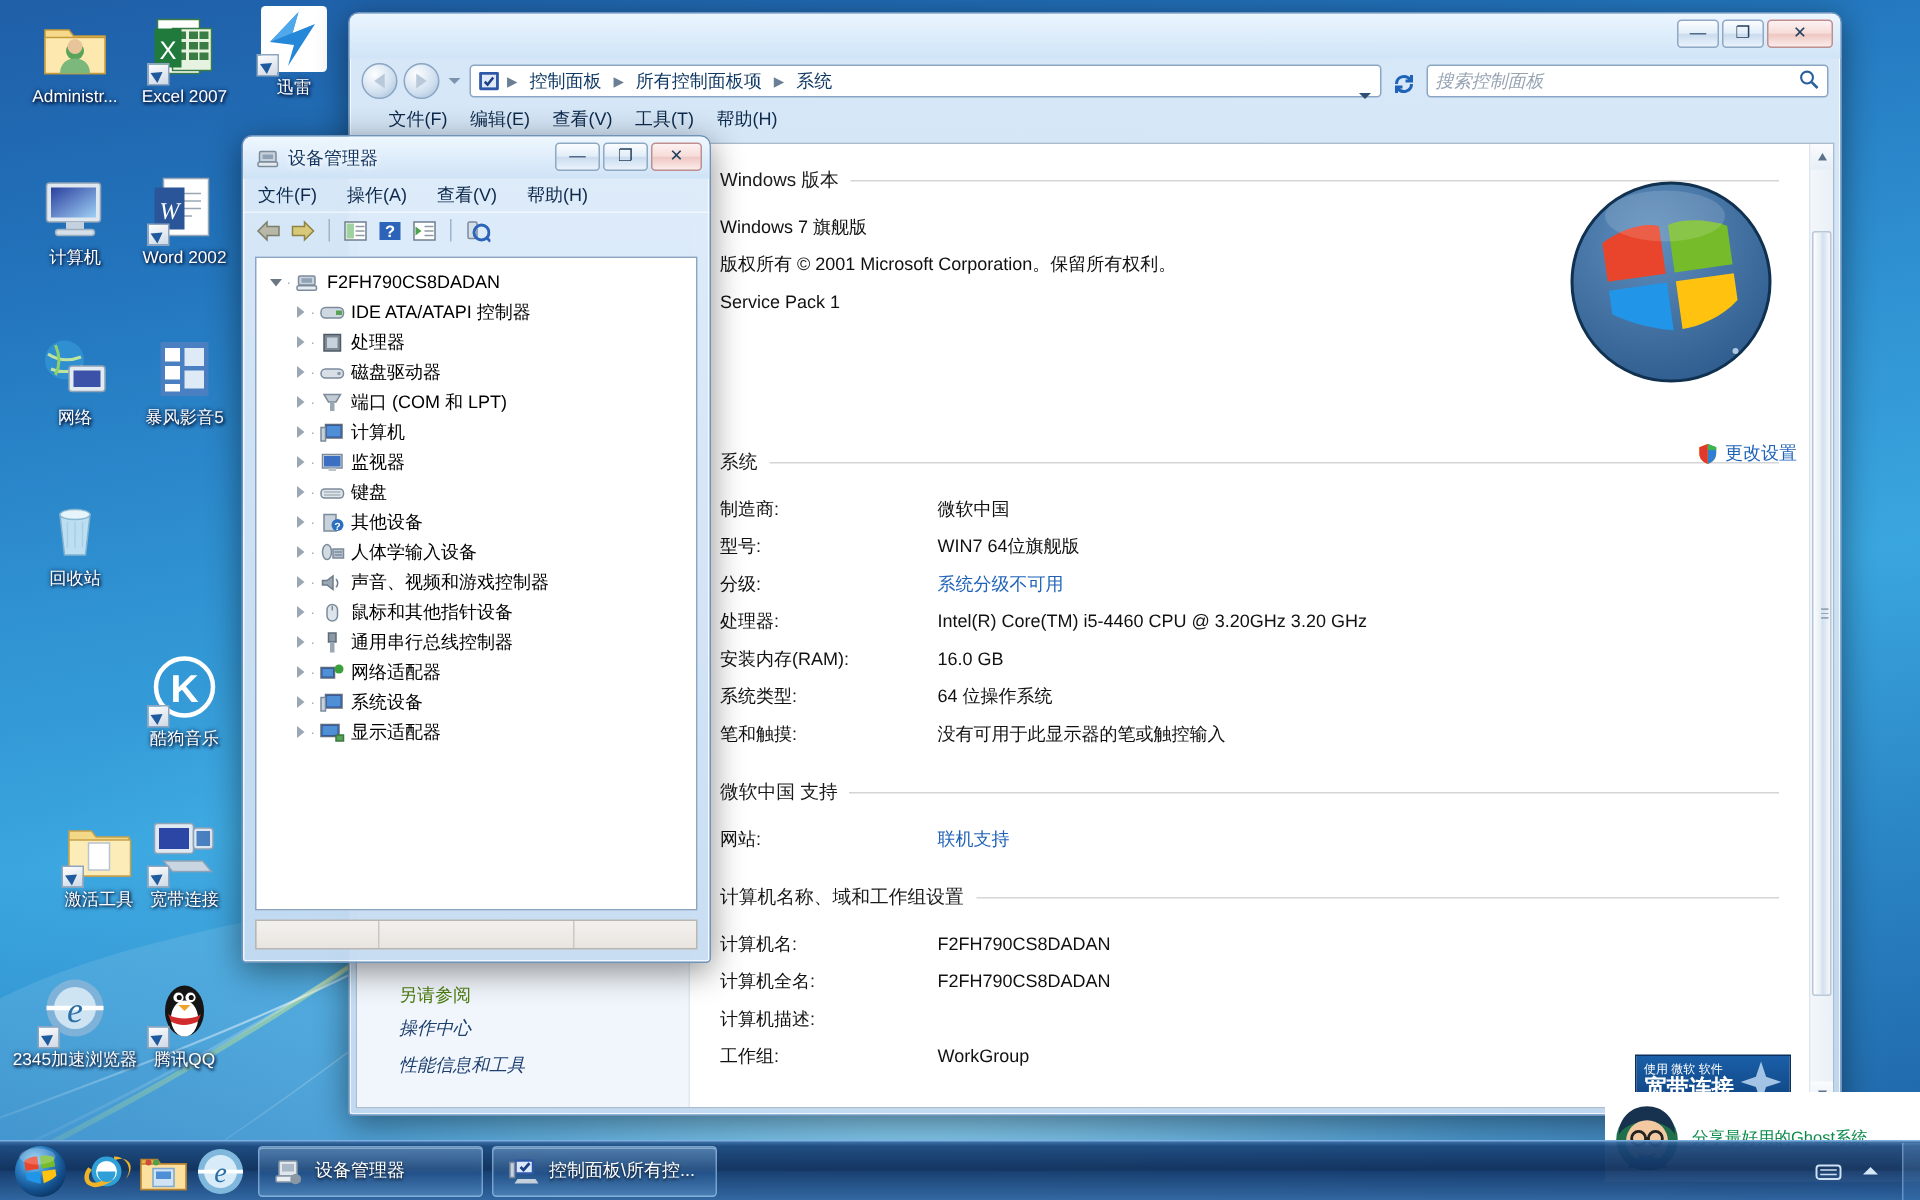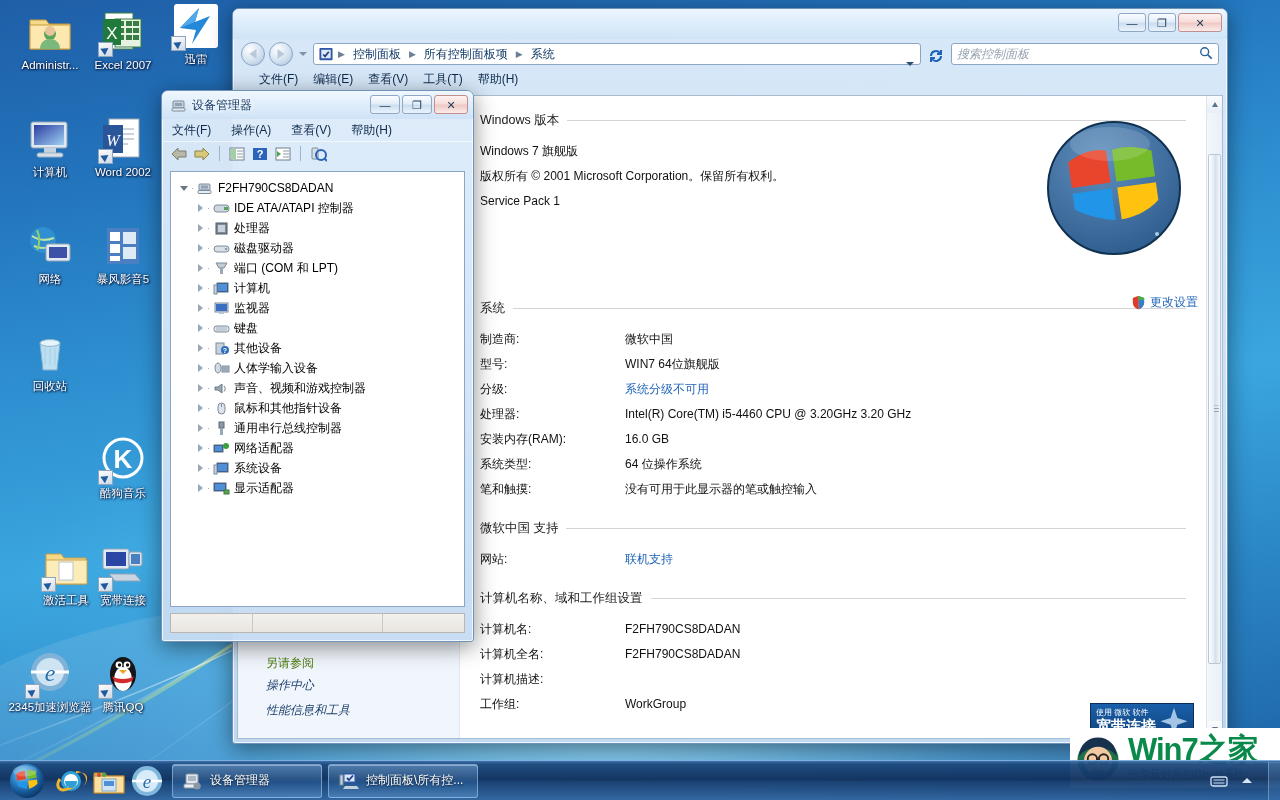--- a/index.html
+++ b/index.html
@@ -935,21 +935,20 @@
     <circle cx="30" cy="32" r="22" fill="#1f6f4a"></circle>
     <path d="M10 28c0-12 9-20 20-20s20 8 20 20c-4-6-12-9-20-9s-16 3-20 9z" fill="#17324f"></path>
     <circle cx="30" cy="33" r="15" fill="#f2c9a0"></circle>
     <circle cx="24" cy="31" r="5" fill="none" stroke="#222" stroke-width="2"></circle>
     <circle cx="36" cy="31" r="5" fill="none" stroke="#222" stroke-width="2"></circle>
     <path d="M29 31h2" stroke="#222" stroke-width="2"></path>
     <path d="M24 42c4 3 8 3 12 0" stroke="#a4603a" stroke-width="2" fill="none"></path>
     <path d="M16 52c3-6 9-9 14-9s11 3 14 9z" fill="#2e6fae"></path>
   </svg>
   <div id="wm-text">
-    <div id="wm-title">Win7之家</div>
     <div id="wm-sub">分享最好用的Ghost系统</div>
   </div>
 </div>
 
 <div id="taskbar">
 
   <div id="start-orb">
     <svg viewBox="0 0 50 38" width="50" height="38">
       <defs>
         <radialGradient id="sorb" cx="38%" cy="30%" r="75%">

